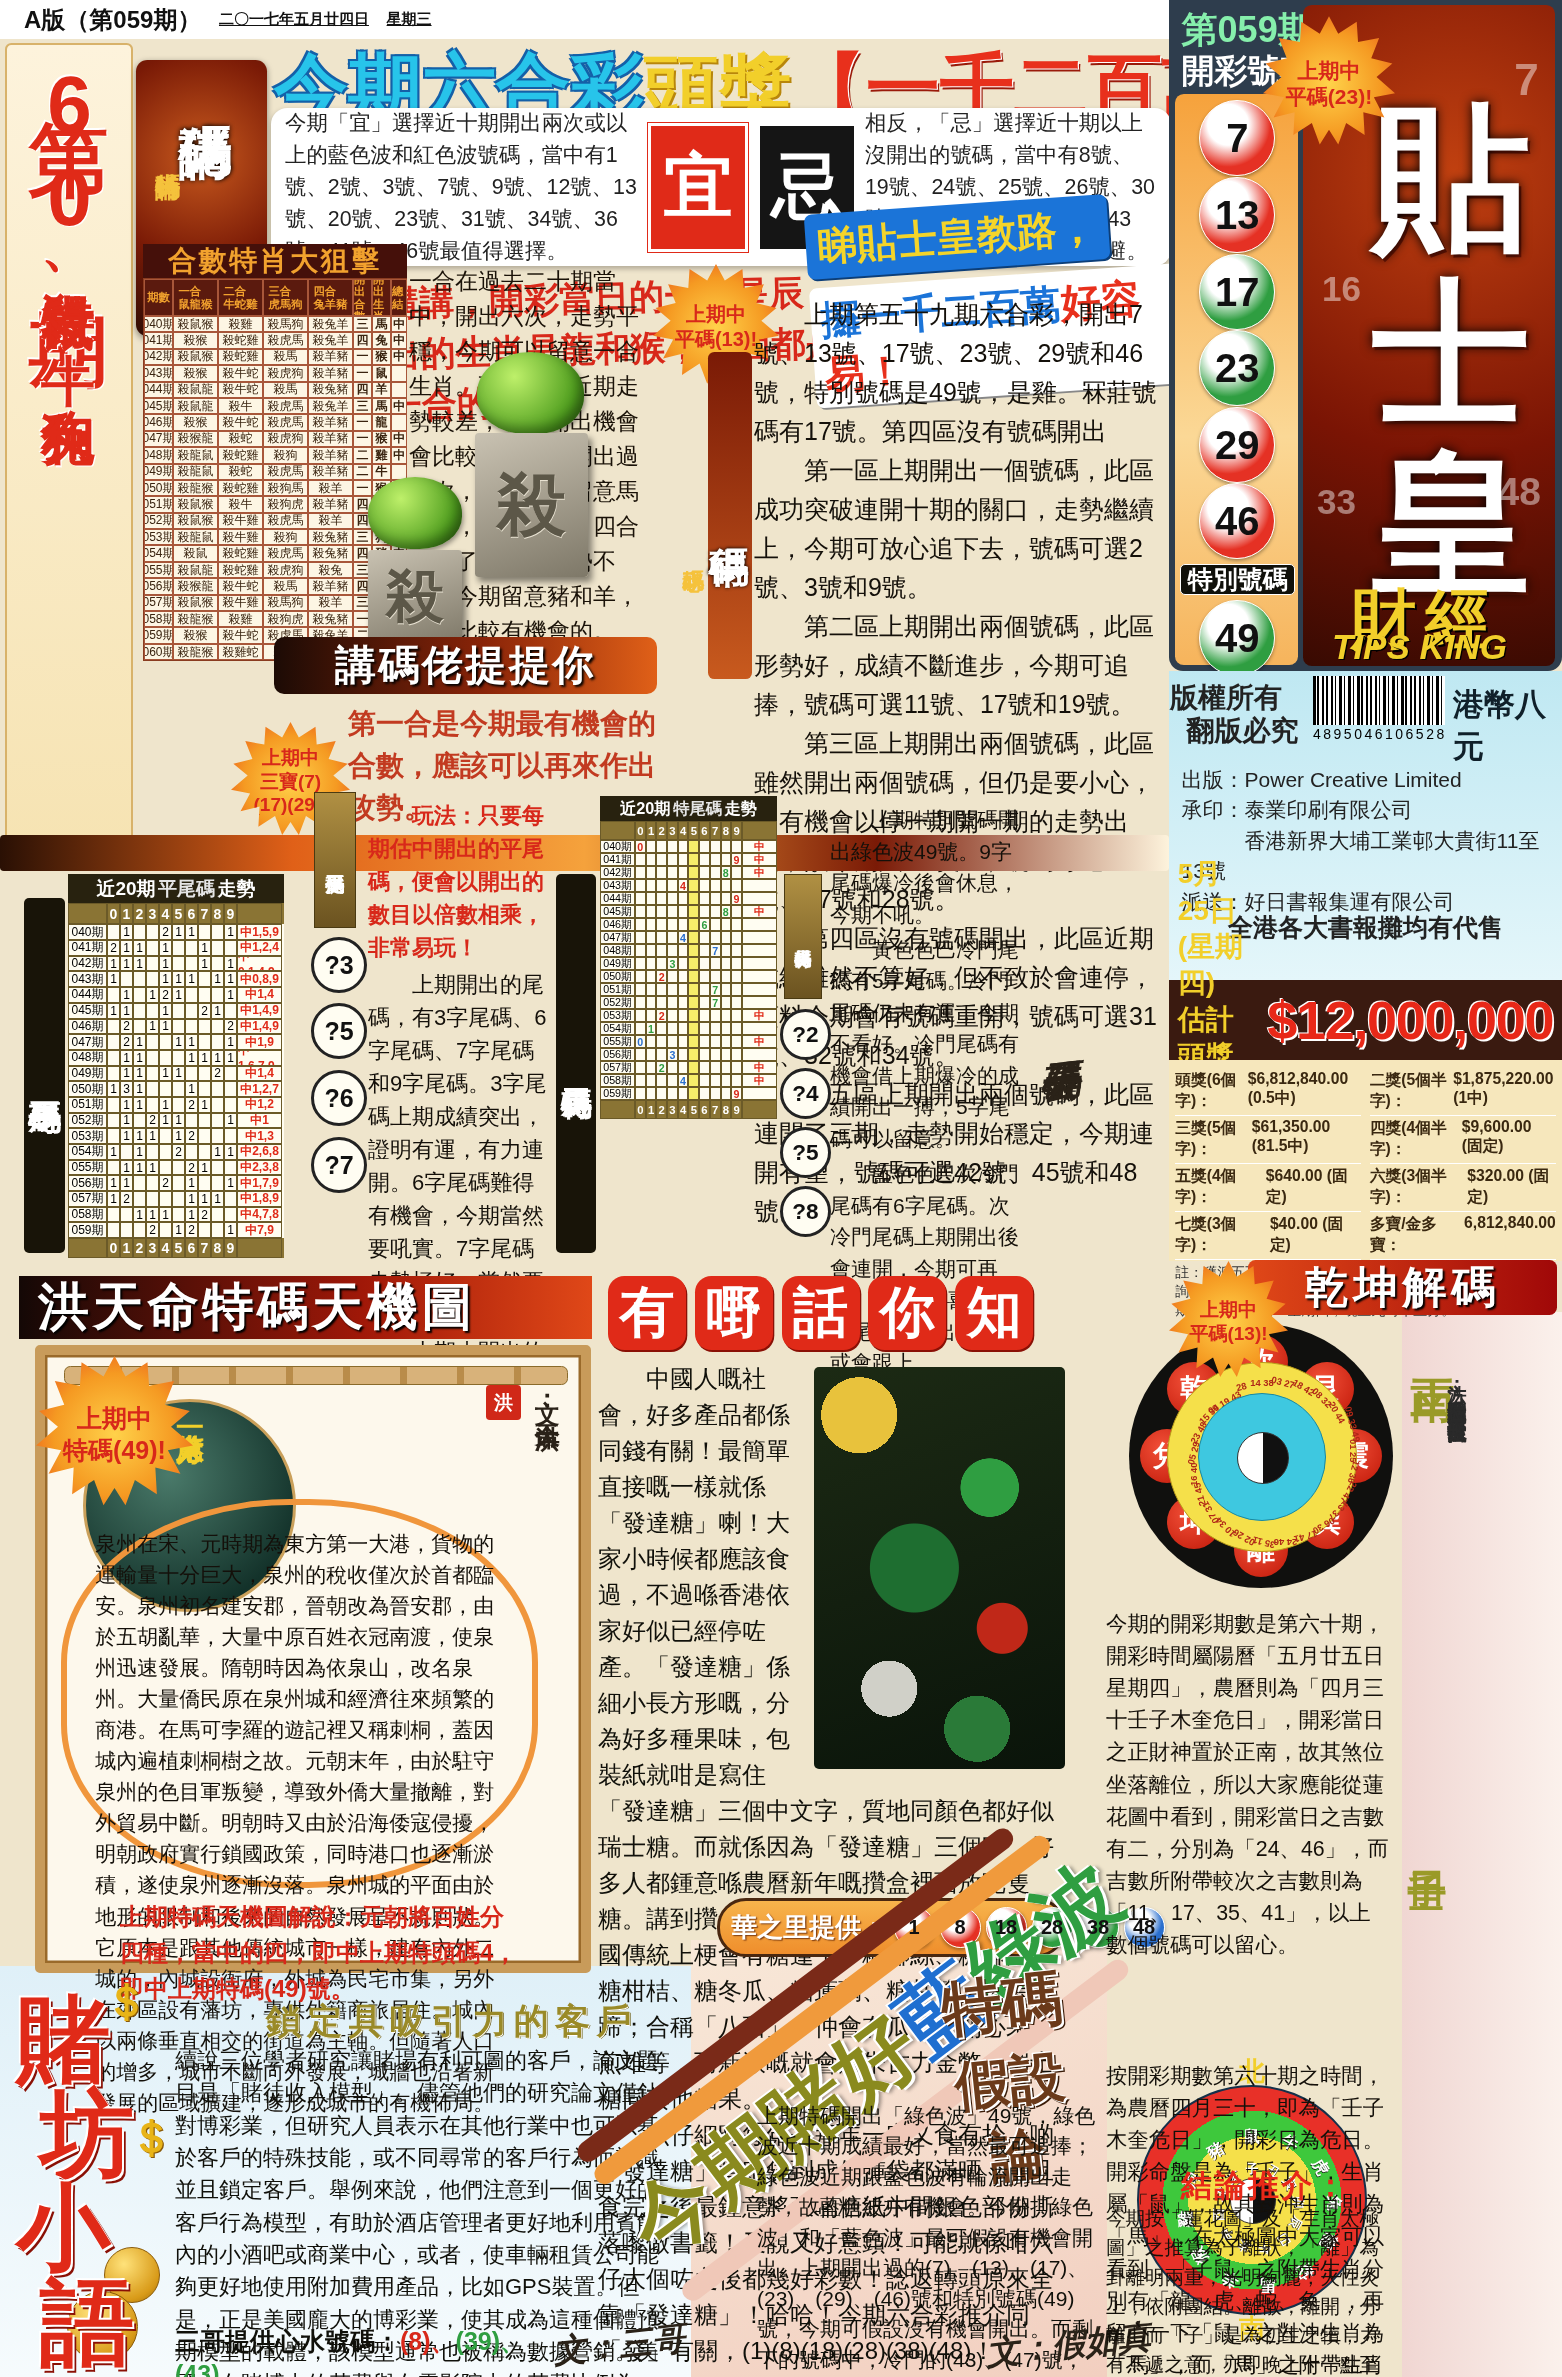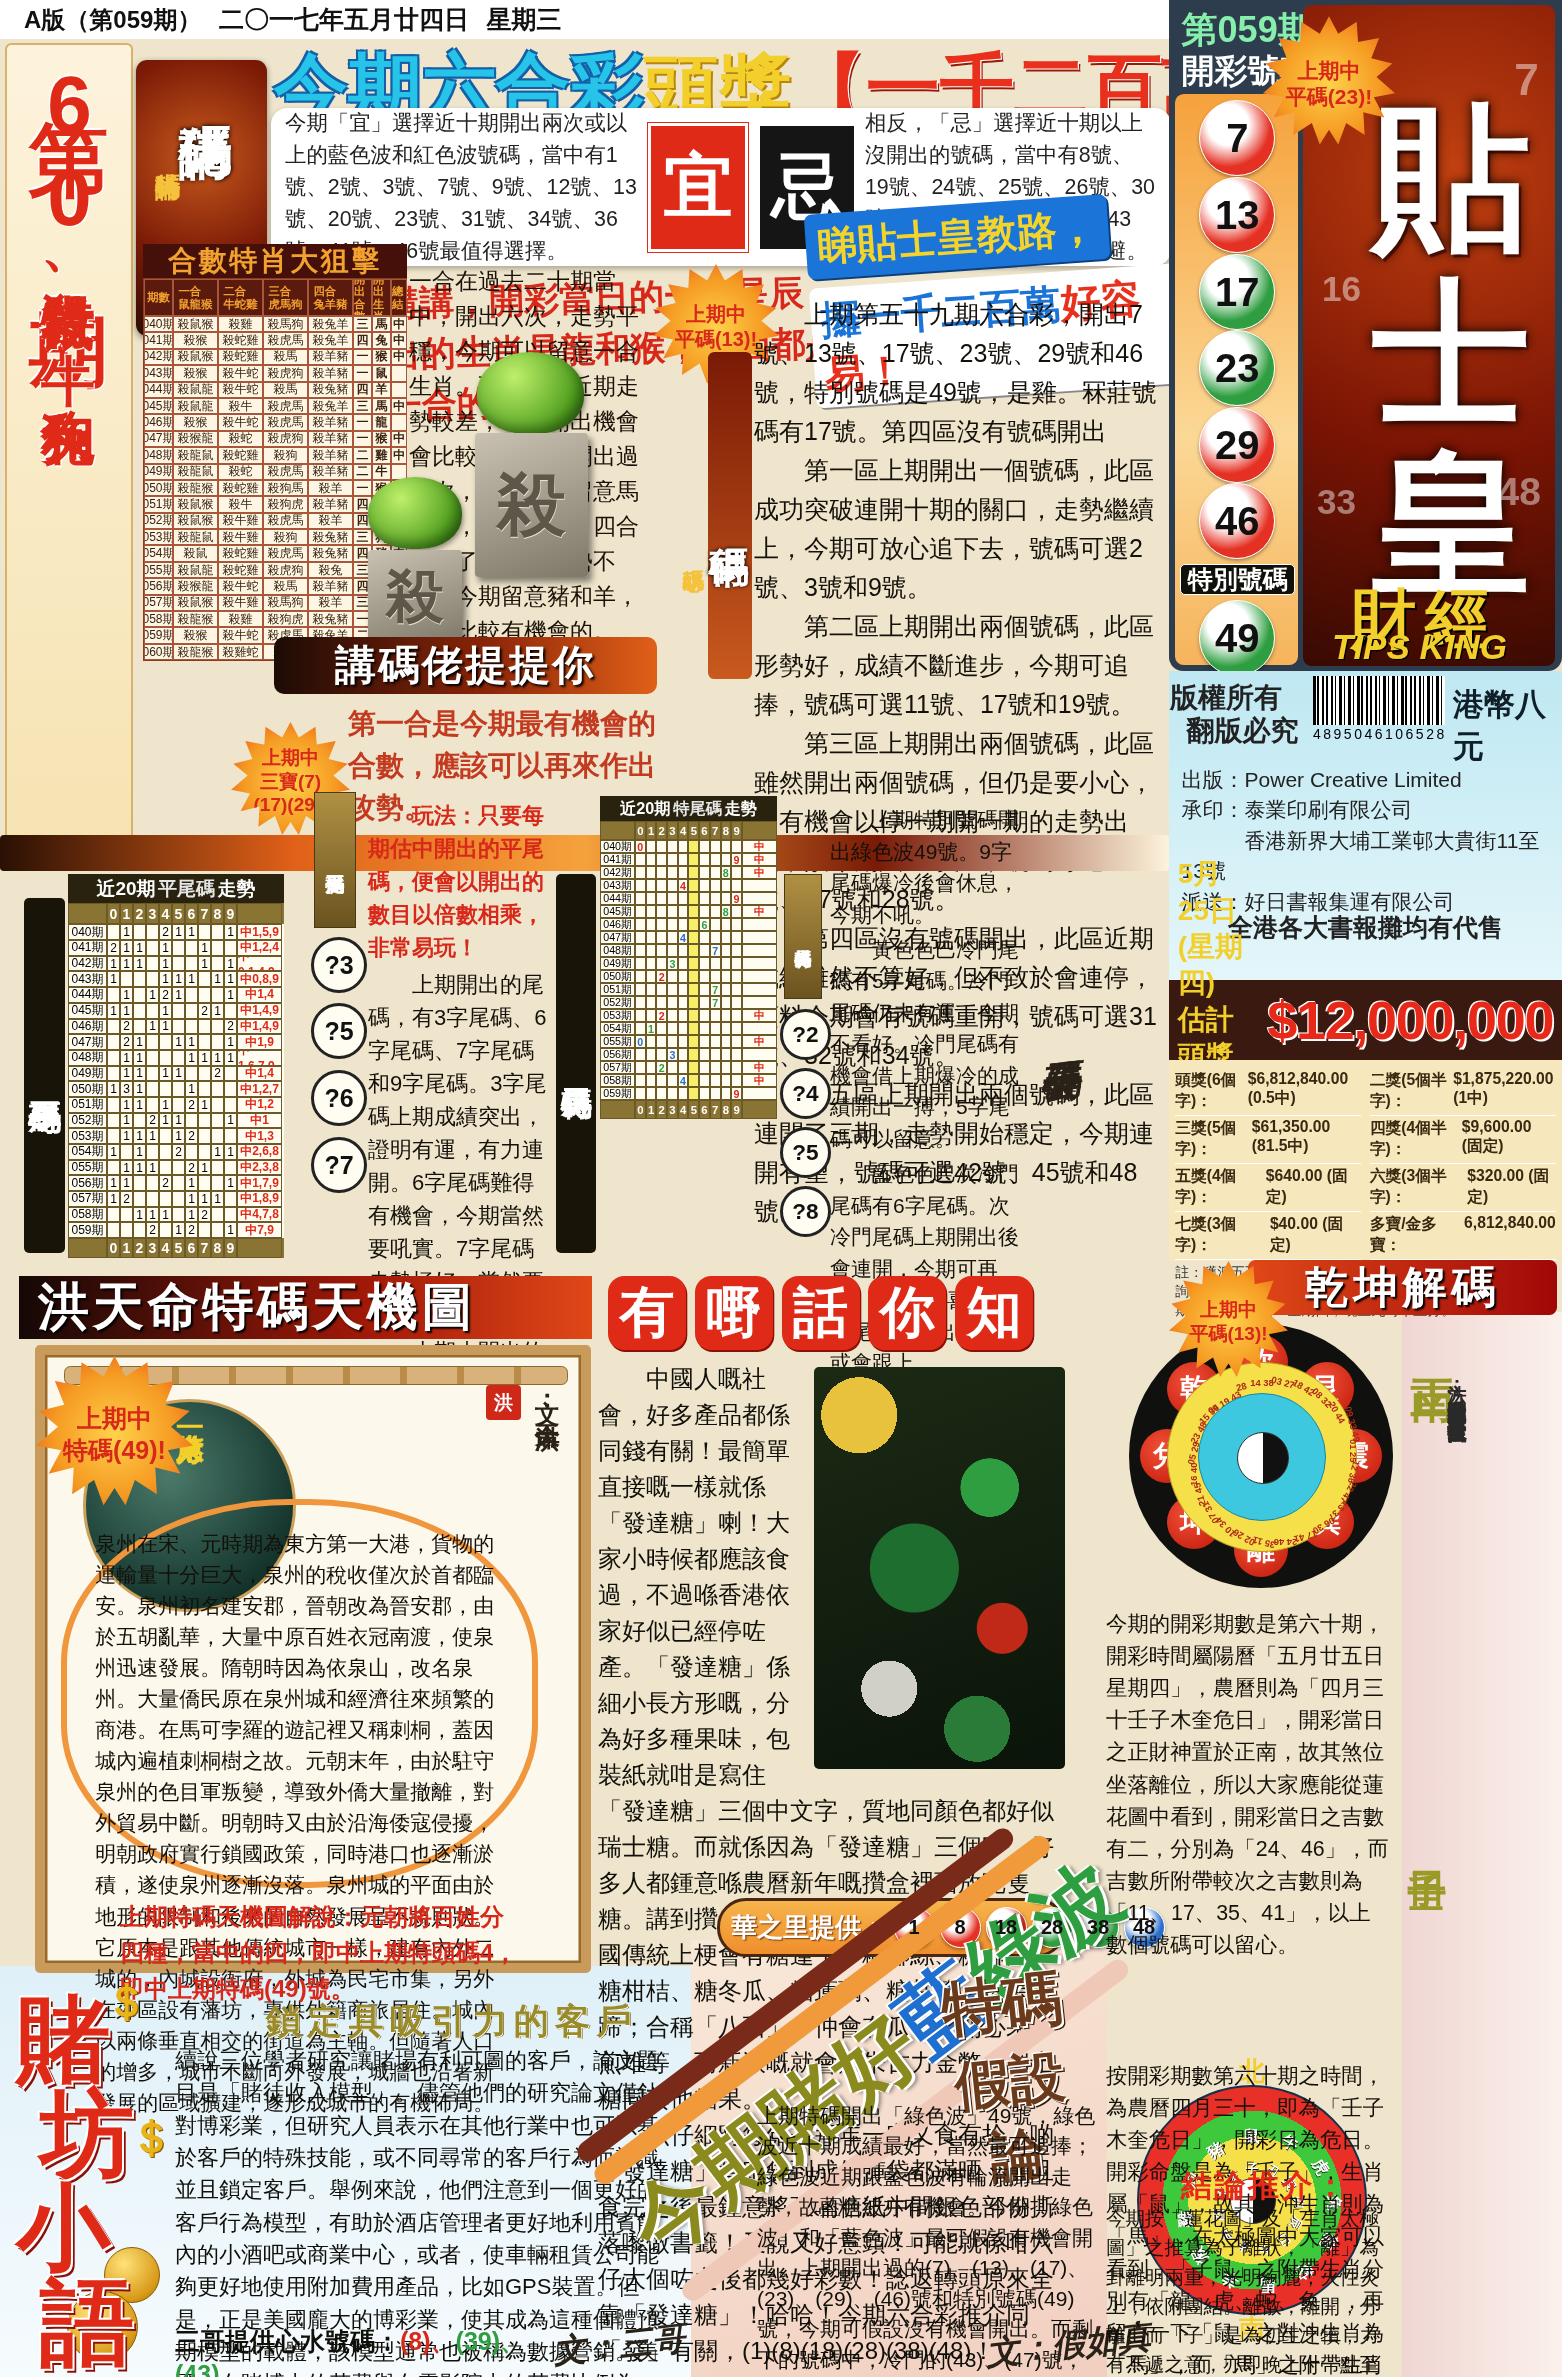--- a/index.html
+++ b/index.html
@@ -3,21 +3,21 @@
 <meta charset="utf-8">
 <style>
   html,body{margin:0;padding:0;}
   body{width:1562px;height:2377px;position:relative;font-family:"Liberation Sans","DejaVu Sans",sans-serif;background:#efe5cc;overflow:hidden;}
   .abs{position:absolute;}
   .v{writing-mode:vertical-rl;text-orientation:upright;}
   .center{display:flex;align-items:center;justify-content:center;}
   
   .topbar{left:0;top:0;width:1562px;height:39px;background:#ffffff;display:flex;align-items:center;gap:17.6px;padding-left:24px;box-sizing:border-box;color:#111;}
   .topbar .ed{font-size:24px;font-weight:bold;}
-  .topbar .dt,.topbar .wk{font-size:25px;font-weight:bold;}
+  .topbar .dt,.topbar .wk{font-size:15px;font-weight:bold;text-decoration:underline;}
   
   .killbanner{left:5px;top:43px;width:128px;height:816px;background:linear-gradient(180deg,#fdf3dc,#f6e3b2);border:2.5px solid #d8b26a;border-radius:6.3px;box-sizing:border-box;}
   .killbanner .txt{writing-mode:vertical-rl;text-orientation:upright;margin:11.3px auto;height:779px;color:#e02a18;font-weight:bold;text-shadow:1.3px 1.3px 0 #fff,-1.3px -1.3px 0 #fff;}
   .killbanner .big{font-size:80px;letter-spacing:3.8px;}
   .killbanner .small{font-size:54px;letter-spacing:1.3px;}
   
   .jml{left:136px;top:60px;width:131px;height:276px;border-radius:11.3px;background:radial-gradient(circle at 50% 35%,#c85a1e 0%,#7a1a06 55%,#2e0c04 100%);box-shadow:0 2.5px 6.3px rgba(0,0,0,.4);}
   .jml .t{position:absolute;right:25px;top:22.6px;color:#fff;font-size:53px;font-weight:bold;text-shadow:0 0 5px #000;}
   .jml .s{position:absolute;left:16.3px;top:94px;color:#f5c23c;font-size:25px;font-weight:bold;}
   

